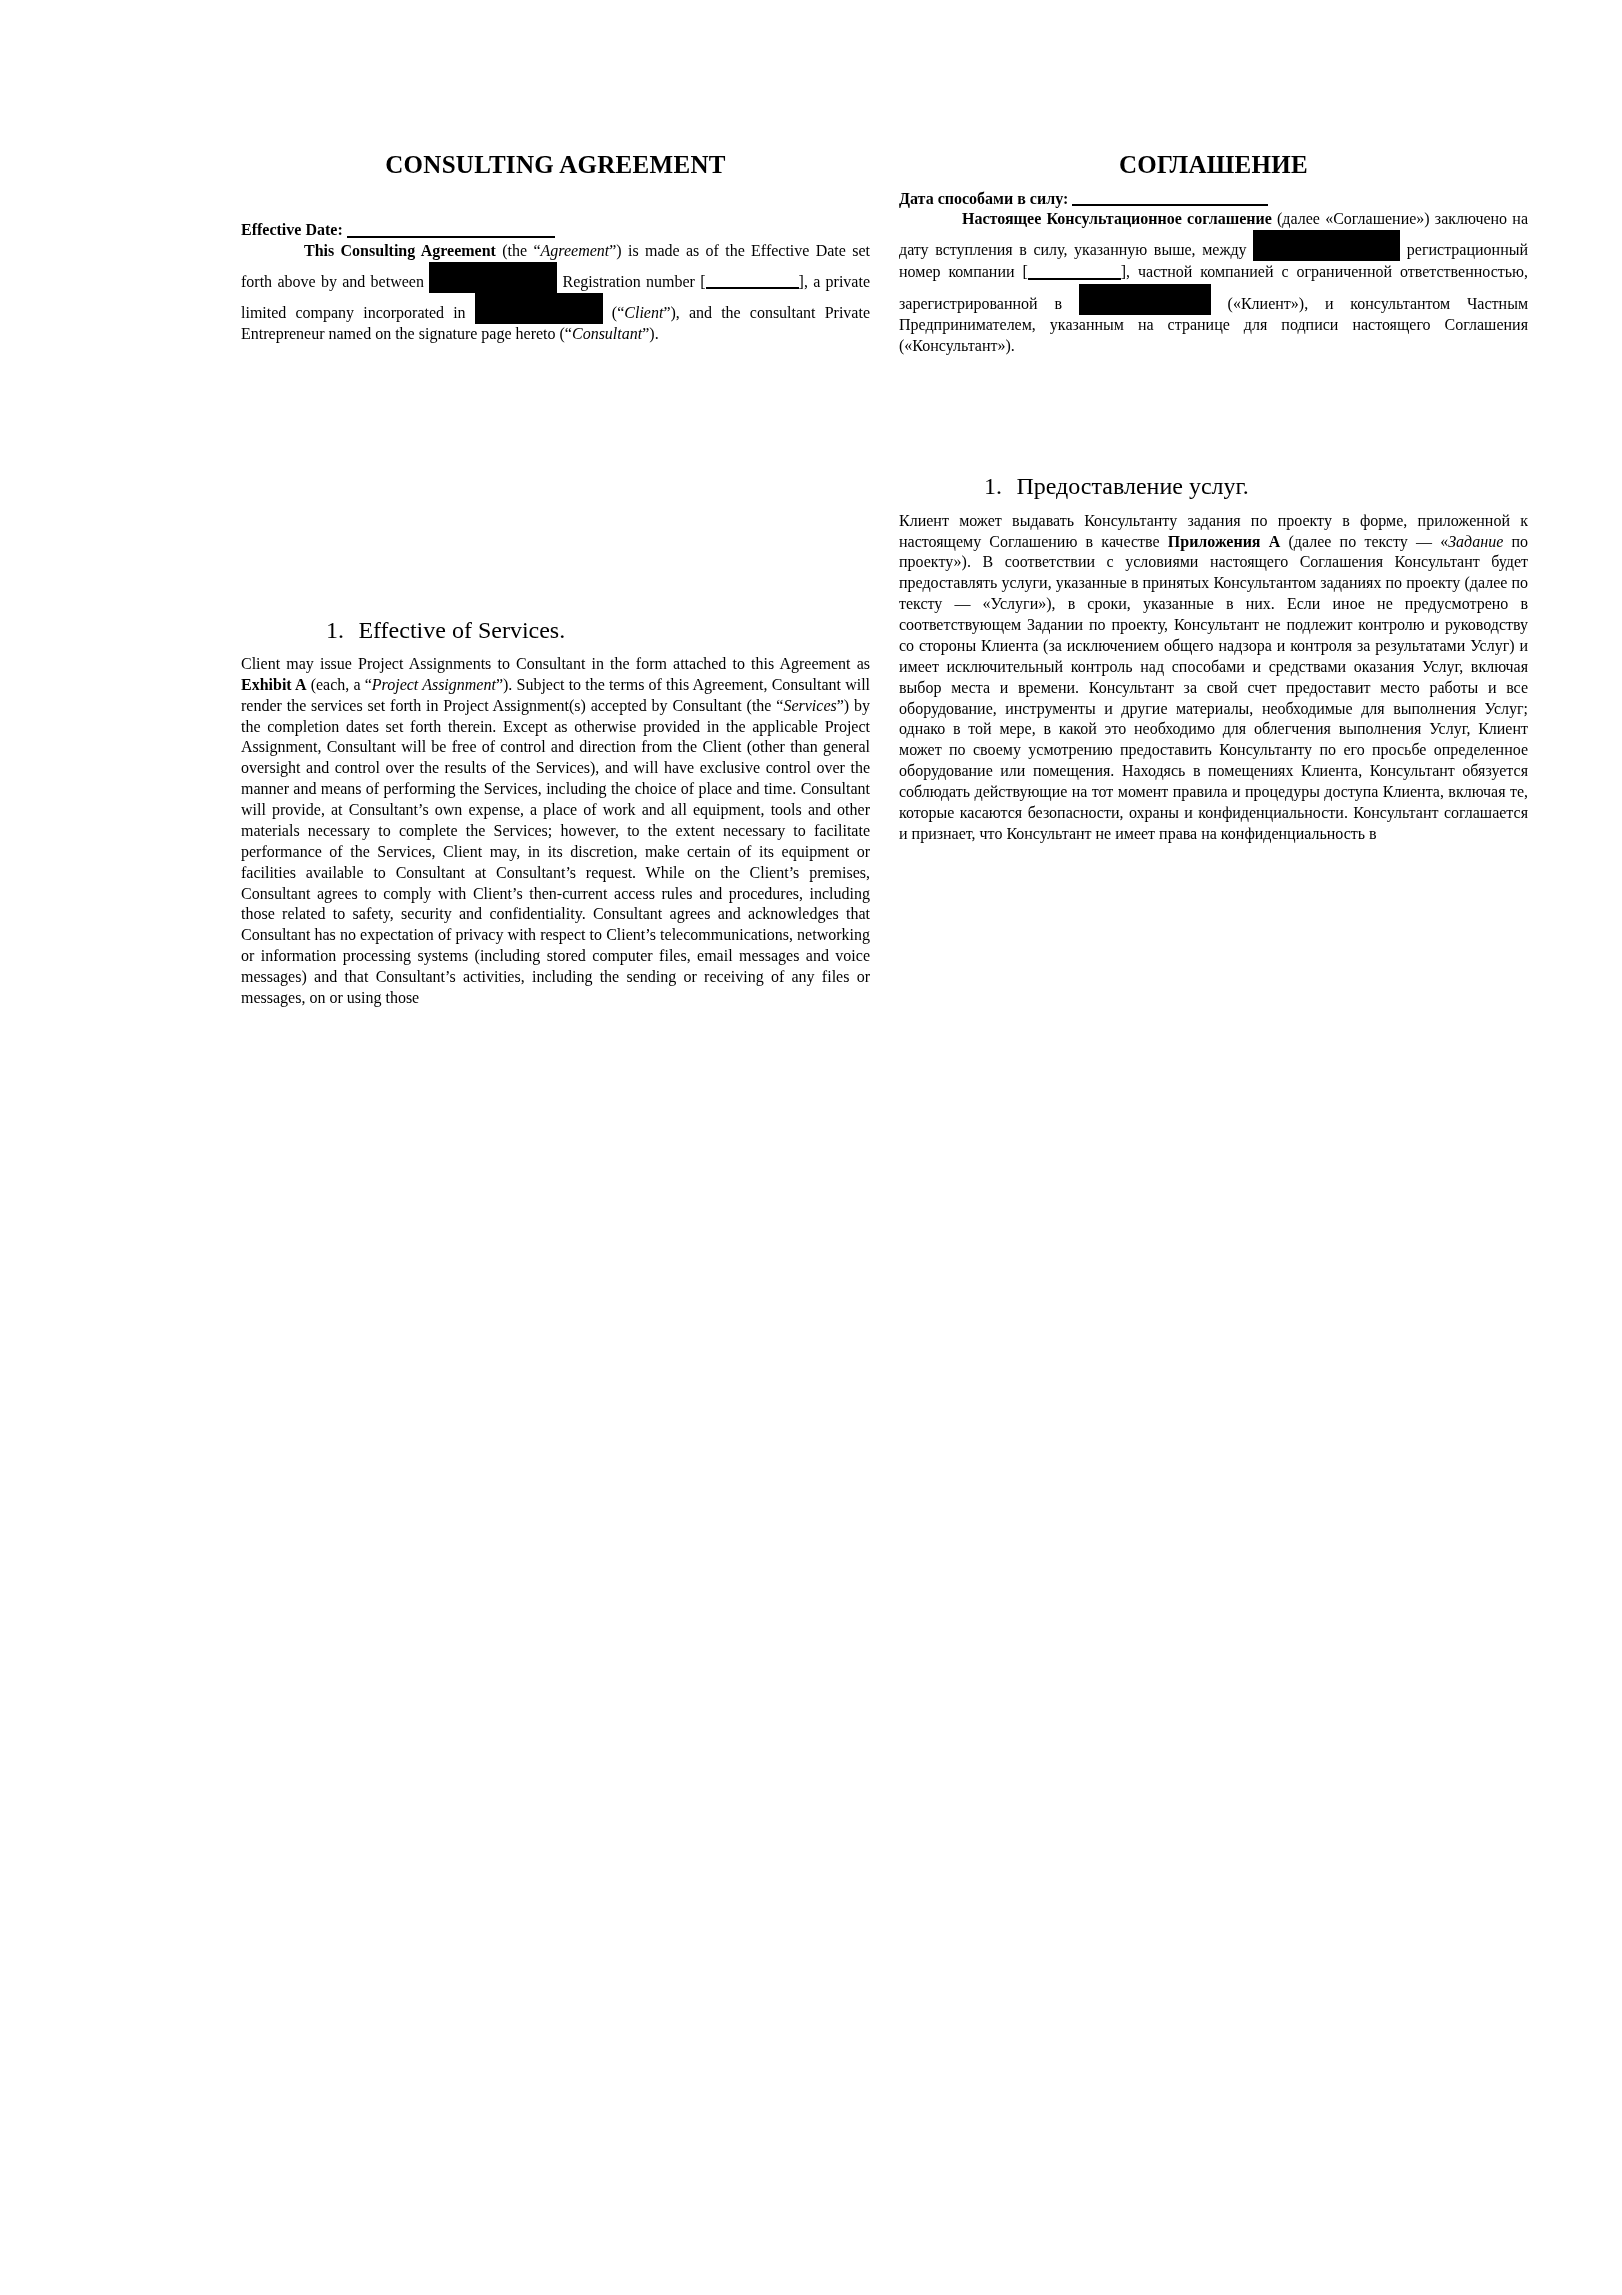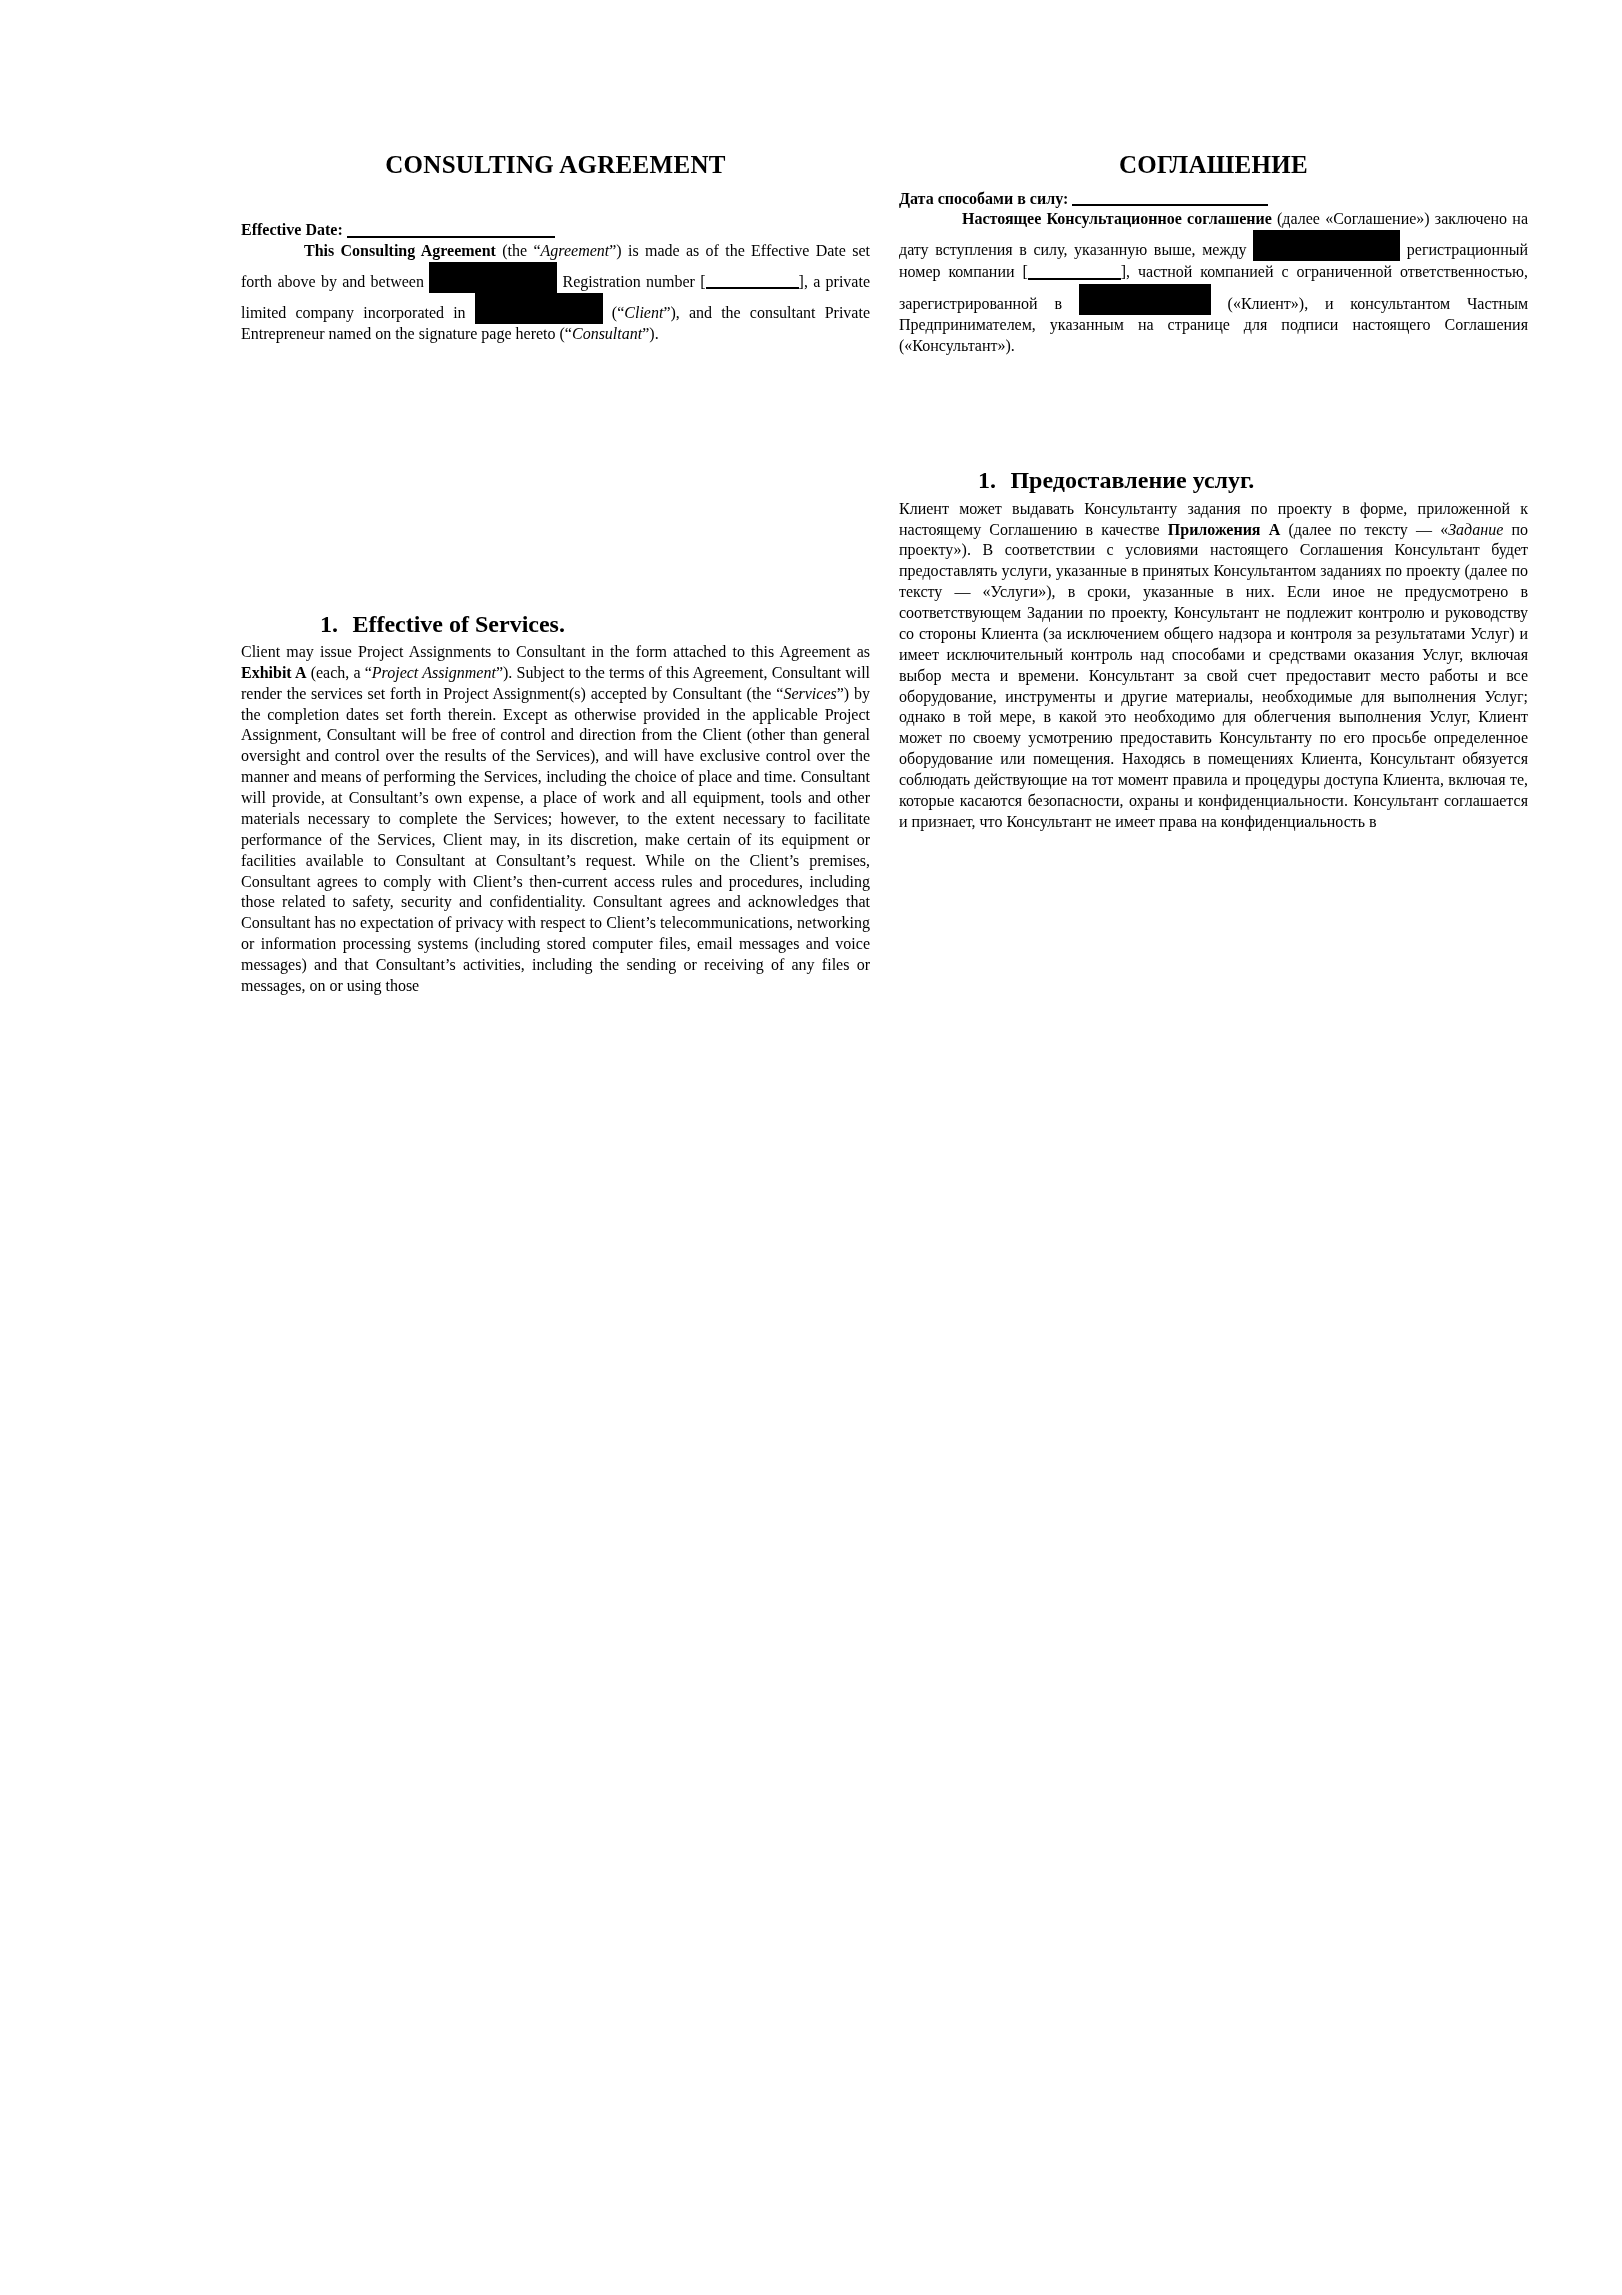--- a/index.html
+++ b/index.html
@@ -85,24 +85,24 @@
     background: #000000;
     height: 31px;
     vertical-align: -5.9px;
   }
   .redact-a { width: 128px; }
   .redact-b { width: 128px; }
   .redact-ru-a { width: 147px; }
   .redact-ru-b { width: 132px; }
 
   .section-head {
-    margin: 2px;
+    margin: 8px;
     font-size: 24px;
     line-height: 1.305;
-    font-weight: bold;
+    font-weight: normal;
     text-indent: 0;
     padding-left: 77px;
   }
   .section-head .num { margin-right: 14.4px; }
   .section-head-ru { padding-left: 77px; }
 
   .spacer-en-1 { height: 262px; }
   .spacer-sec { height: 25px; }
 </style>
 </head>

